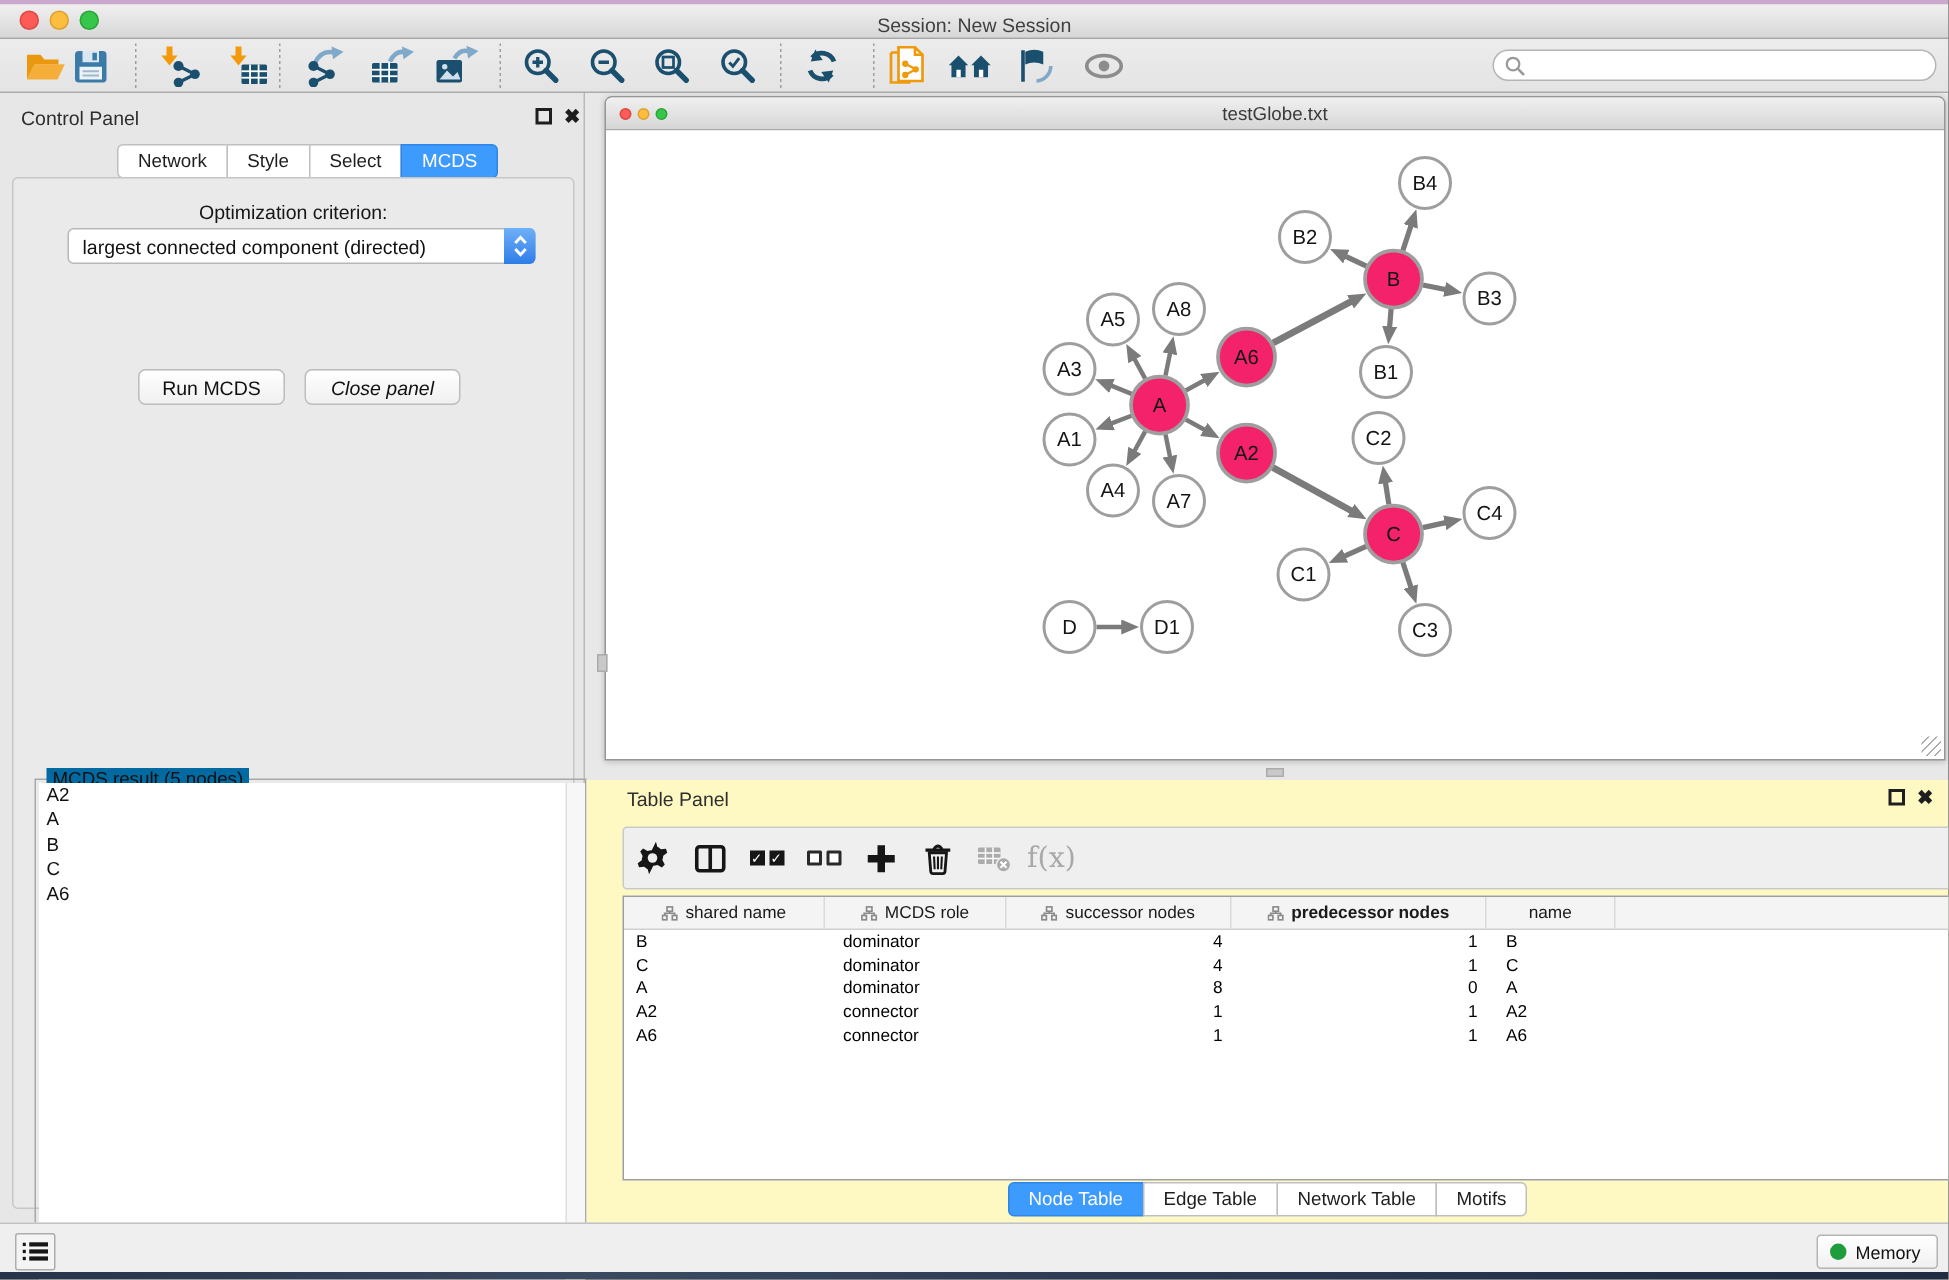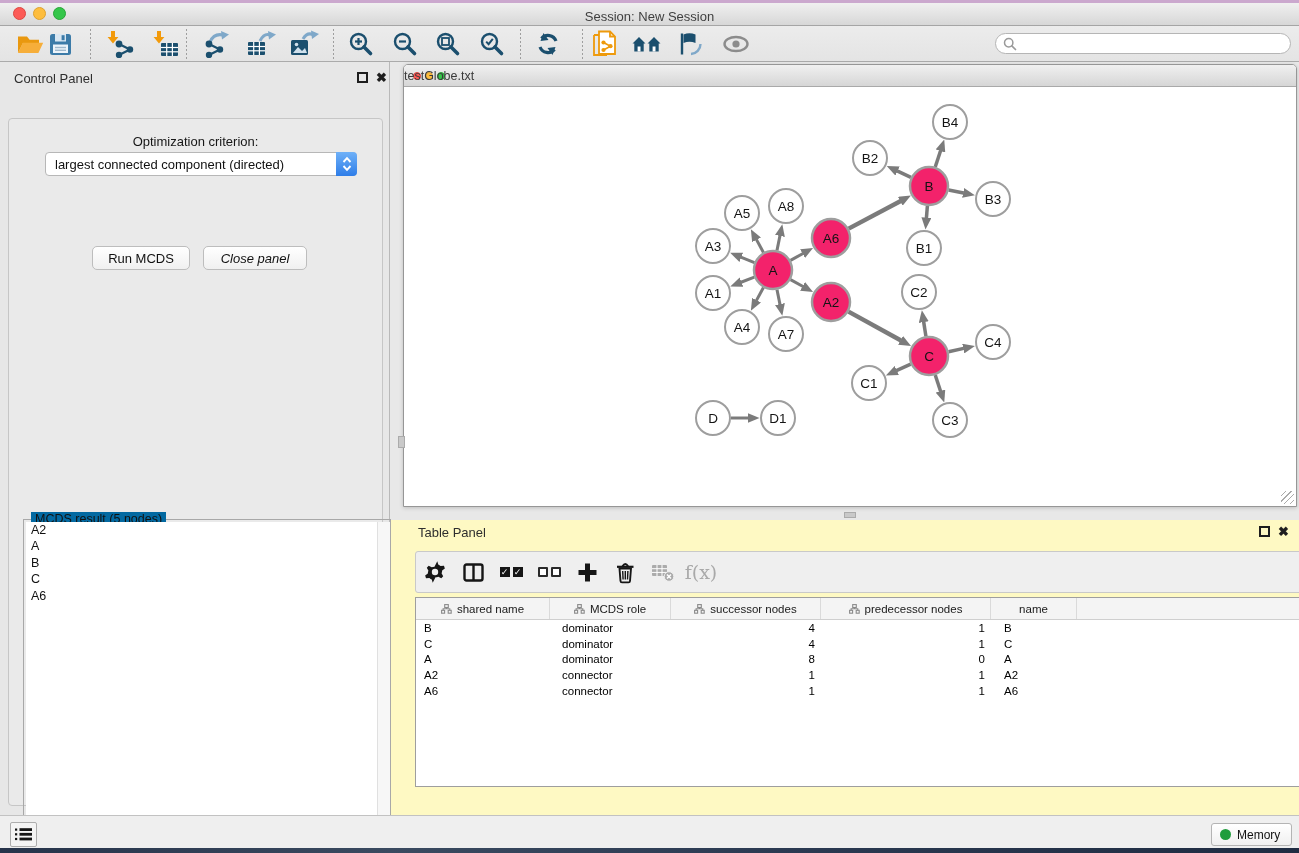--- a/index.html
+++ b/index.html
@@ -55,21 +55,21 @@
   .result-legend { left:7px; top:-8px; font-size:12.5px; background:#0369a1; padding:0 4px; color:#111; }
   .result-list { left:2px; top:2px; width:364px; height:335px; background:#fff; }
   .result-scroll { right:0; top:0; width:13px; height:335px; background:#F7F7F7; border-left:1px solid #E0E0E0; }
   .result-item { font-size:12.5px; color:#111; padding:1.5px 0 1.5px 5px; line-height:13.5px; }
 
   
   .netwin { left:403px; top:64px; width:894px; height:443px; background:#fff;
     border:1px solid #969696; border-radius:5px 5px 0 0; box-shadow:0 1px 4px rgba(0,0,0,.18); }
   .net-titlebar { left:0; top:0; width:100%; height:22px; border-radius:4px 4px 0 0;
     background:linear-gradient(#F0F0F0,#D6D6D6); border-bottom:1px solid #A9A9A9; }
-  .net-title { width:100%; text-align:left; top:4px; font-size:12.5px; color:#3A3A3A; }
+  .net-title { width:100%; text-align:center; top:4px; font-size:12.5px; color:#3A3A3A; }
   .grip { right:2px; bottom:2px; width:13px; height:13px;
     background:repeating-linear-gradient(135deg, transparent 0 3px, #ABABAB 3px 4px); }
   .splitter-v { left:398px; top:436px; width:7px; height:12px; background:#C9C9C9; border:1px solid #ABABAB; }
   .splitter-h { left:844px; top:512px; width:12px; height:6px; background:#C9C9C9; border:1px solid #ABABAB; }
 
   
   .tpanel { left:391px; top:520px; width:908px; height:295px; background:#fef9c3; }
   .tp-title { left:27px; top:5px; font-size:13px; color:#2E2E2E; }
   .tp-toolbar { left:24px; top:31px; width:1268px; height:42px; background:#EFEFEF;
     border:1px solid #C9C9C9; border-radius:3px; display:flex; align-items:center; }
@@ -273,20 +273,26 @@
         <line x1="8.8" y1="8.8" x2="12.5" y2="12.5" stroke="#9A9A9A" stroke-width="1.7" stroke-linecap="round"></line>
       </svg>
       <span style="font-size:12px;color:#999;"></span>
     </div>
   </div>
 
   <div class="abs cpanel">
     <div class="abs cp-title">Control Panel</div>
     <div class="abs float-ico" style="left:357px;top:10px;"></div>
     <div class="abs close-ico" style="left:376px;top:10px;">✖</div>
+    <div class="abs seg" style="left:78px;top:34px;" id="cp-tabs">
+        <span>Network</span>
+        <span>Style</span>
+        <span>Select</span>
+        <span class="active">MCDS</span>
+      </div>
 
     <div class="abs cp-body">
       <div class="abs opt-label">Optimization criterion:</div>
       <div class="abs combo">
         <div class="combo-text">largest connected component (directed)</div>
         <div class="combo-btn">
           <svg width="12" height="18" viewBox="0 0 12 18">
             <path d="M2.5 7 L6 3.2 L9.5 7" fill="none" stroke="#fff" stroke-width="1.9"></path>
             <path d="M2.5 11 L6 14.8 L9.5 11" fill="none" stroke="#fff" stroke-width="1.9"></path>
           </svg>
@@ -520,21 +526,21 @@
             <svg width="11" height="10" viewBox="0 0 11 10">
               <g stroke="#8A8A8A" fill="none" stroke-width="1.1">
                 <rect x="3.7" y="0.6" width="3.6" height="2.9"></rect>
                 <rect x="0.6" y="6.3" width="3" height="2.9"></rect>
                 <rect x="7.2" y="6.3" width="3" height="2.9"></rect>
                 <path d="M5.5 3.5 v1.3 M2.1 6.3 V4.8 h6.7 v1.5"></path>
               </g>
             </svg>
             <span>successor nodes</span>
           </div>
-          <div class="th" style="width: 170px; flex: 0 0 170px;">
+          <div class="th" style="width: 170px; flex: 0 0 170px; font-weight: bold;">
             <svg width="11" height="10" viewBox="0 0 11 10">
               <g stroke="#8A8A8A" fill="none" stroke-width="1.1">
                 <rect x="3.7" y="0.6" width="3.6" height="2.9"></rect>
                 <rect x="0.6" y="6.3" width="3" height="2.9"></rect>
                 <rect x="7.2" y="6.3" width="3" height="2.9"></rect>
                 <path d="M5.5 3.5 v1.3 M2.1 6.3 V4.8 h6.7 v1.5"></path>
               </g>
             </svg>
             <span>predecessor nodes</span>
           </div>
@@ -575,20 +581,28 @@
           <div class="trow">
             <div class="td al" style="flex: 0 0 134px; width: 134px; padding-left: 8px;">A6</div>
             <div class="td al" style="flex: 0 0 121px; width: 121px; padding-left: 12px;">connector</div>
             <div class="td ar" style="flex: 0 0 150px; width: 150px; padding-right: 6px;">1</div>
             <div class="td ar" style="flex: 0 0 170px; width: 170px; padding-right: 6px;">1</div>
             <div class="td al" style="flex: 0 0 86px; width: 86px; padding-left: 13px;">A6</div>
           </div>
         </div>
     </div>
 
+    <div class="abs tab-strip">
+      <div class="seg" id="table-tabs-seg">
+          <span class="active">Node Table</span>
+          <span>Edge Table</span>
+          <span>Network Table</span>
+          <span>Motifs</span>
+        </div>
+    </div>
   </div>
 
   <div class="abs statusbar">
     <div class="abs list-btn">
       <svg width="17" height="13" viewBox="0 0 17 13">
         <g fill="#161616">
           <rect x="0" y="0.5" width="2.2" height="2.2"></rect>
             <rect x="0" y="5.2" width="2.2" height="2.2"></rect>
             <rect x="0" y="9.9" width="2.2" height="2.2"></rect>
           <rect x="4.5" y="0.2" width="12.5" height="2.8"></rect>

